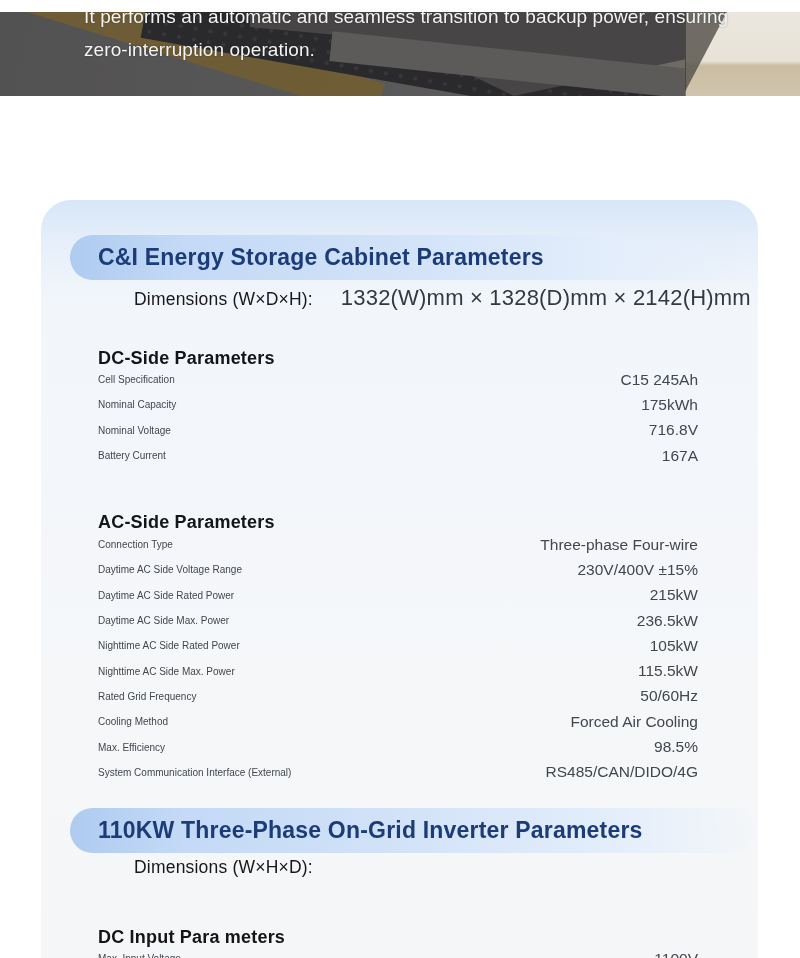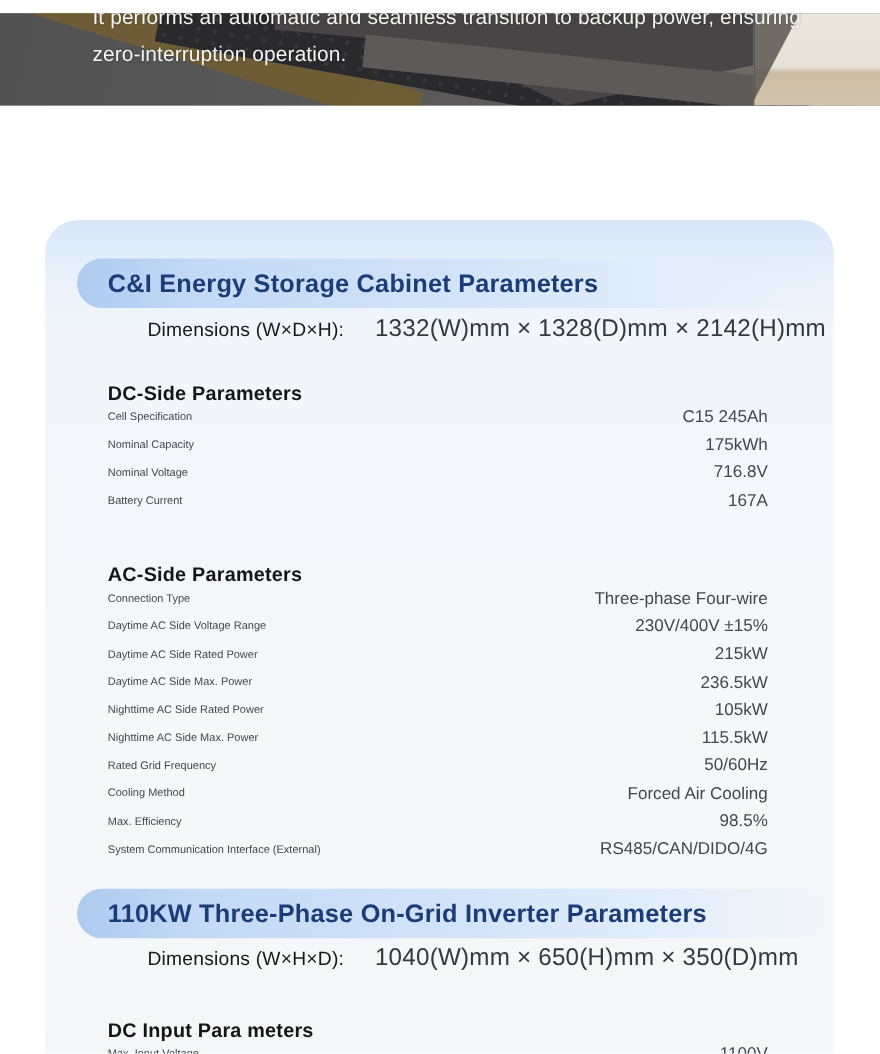--- a/index.html
+++ b/index.html
@@ -152,21 +152,20 @@
         <span class="spec-value">RS485/CAN/DIDO/4G</span>
       </li>
     </ul>
 
     <div class="pill pill-2">
       <span class="pill-text">110KW Three-Phase On-Grid Inverter Parameters</span>
     </div>
 
     <div class="dims dims-2">
       <span class="dims-label">Dimensions (W×H×D):</span>
-      <span class="dims-value">1040(W)mm × 650(H)mm × 350(D)mm</span>
     </div>
 
     <div class="group-heading gh-dcin">DC Input Para meters</div>
     <ul class="spec-table t-dcin">
       <li class="spec-row">
         <span class="spec-label">Max. Input Voltage</span>
         <span class="spec-value">1100V</span>
       </li>
     </ul>
 

